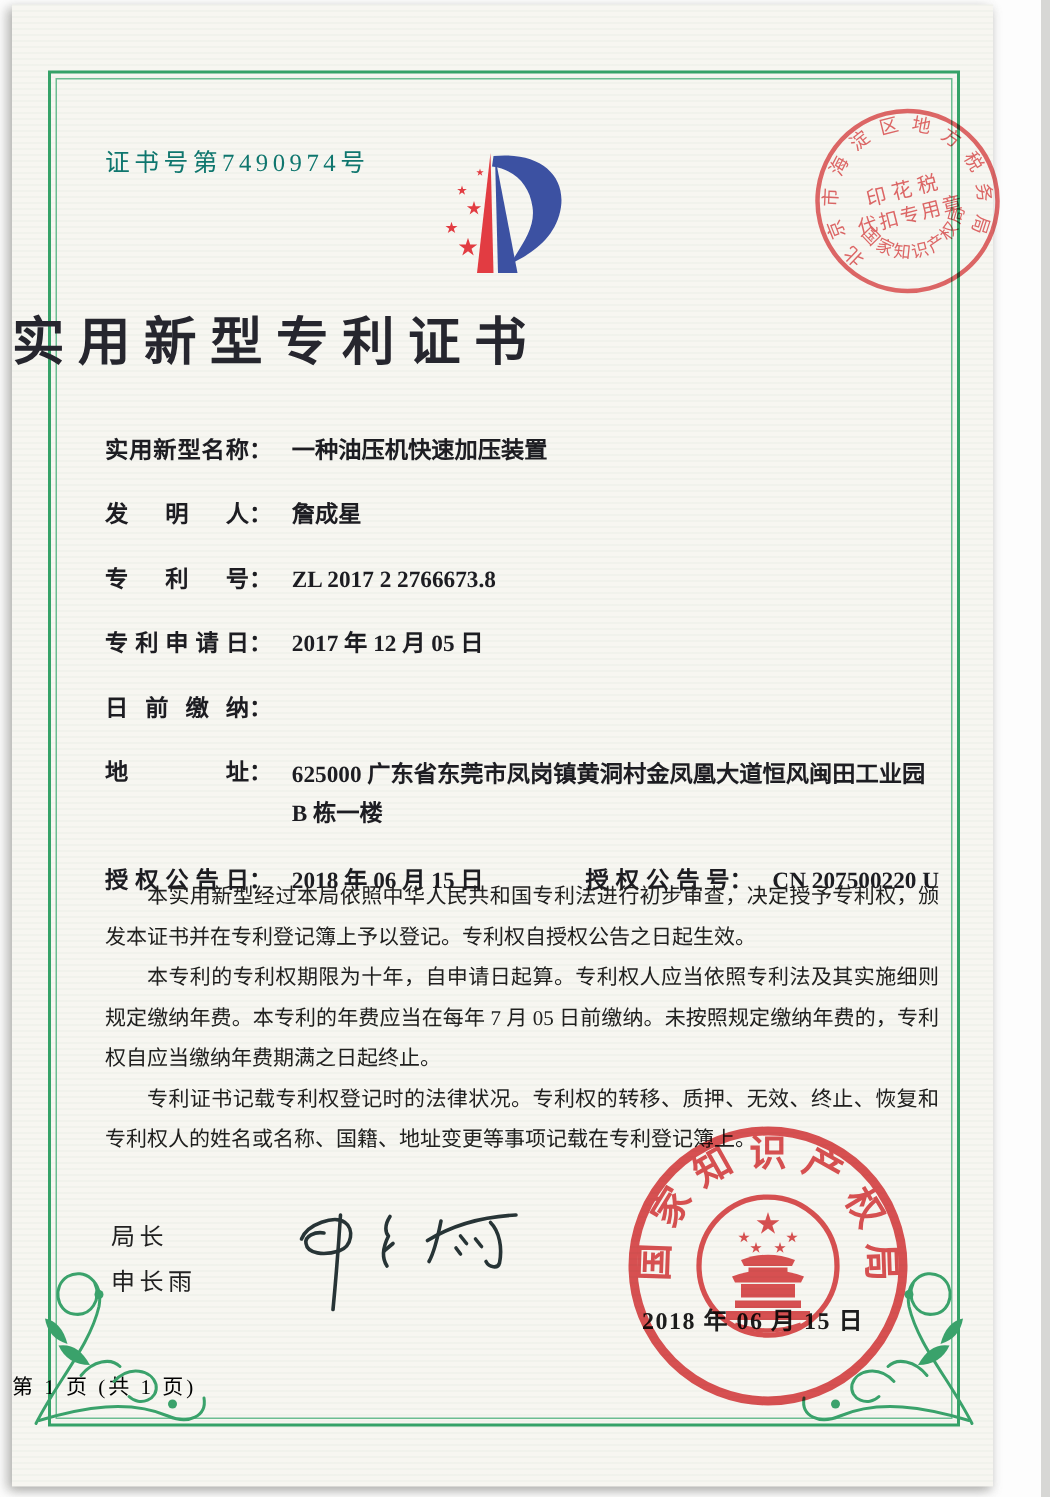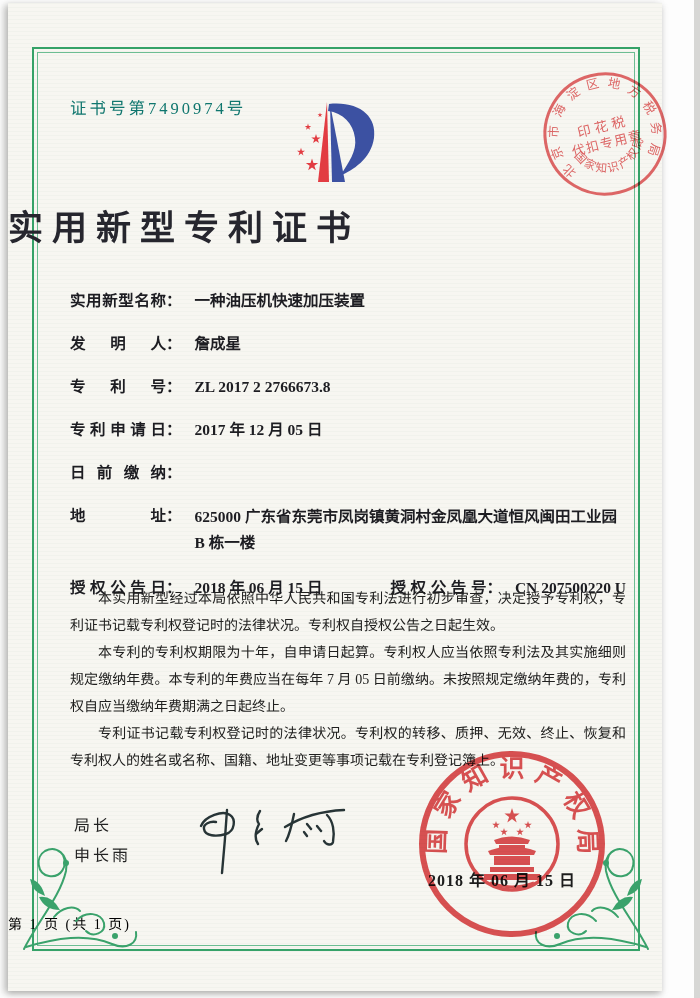--- a/index.html
+++ b/index.html
@@ -140,21 +140,21 @@
         </span>
         <span class="fpair">
           <span class="lbl">授权公告号</span>
             <span class="colon">：</span>
           <span class="val">CN 207500220 U</span>
         </span>
       </div>
     </div>
 
     <div class="paras">
-      <p>本实用新型经过本局依照中华人民共和国专利法进行初步审查，决定授予专利权，专利证书记载专利权登记时的法律状况。专利权自授权公告之日起生效。</p>
+      <p>本实用新型经过本局依照中华人民共和国专利法进行初步审查，决定授予专利权，颁发本证书并在专利登记簿上予以登记。专利权自授权公告之日起生效。</p>
       <p>本专利的专利权期限为十年，自申请日起算。专利权人应当依照专利法及其实施细则规定缴纳年费。本专利的年费应当在每年 7 月 05 日前缴纳。未按照规定缴纳年费的，专利权自应当缴纳年费期满之日起终止。</p>
       <p>专利证书记载专利权登记时的法律状况。专利权的转移、质押、无效、终止、恢复和专利权人的姓名或名称、国籍、地址变更等事项记载在专利登记簿上。</p>
     </div>
 
     <div class="sig-block">
       <div>局长</div>
       <div>申长雨</div>
     </div>
 
     <svg class="sig-svg" width="220" height="110" viewBox="0 0 220 110">

